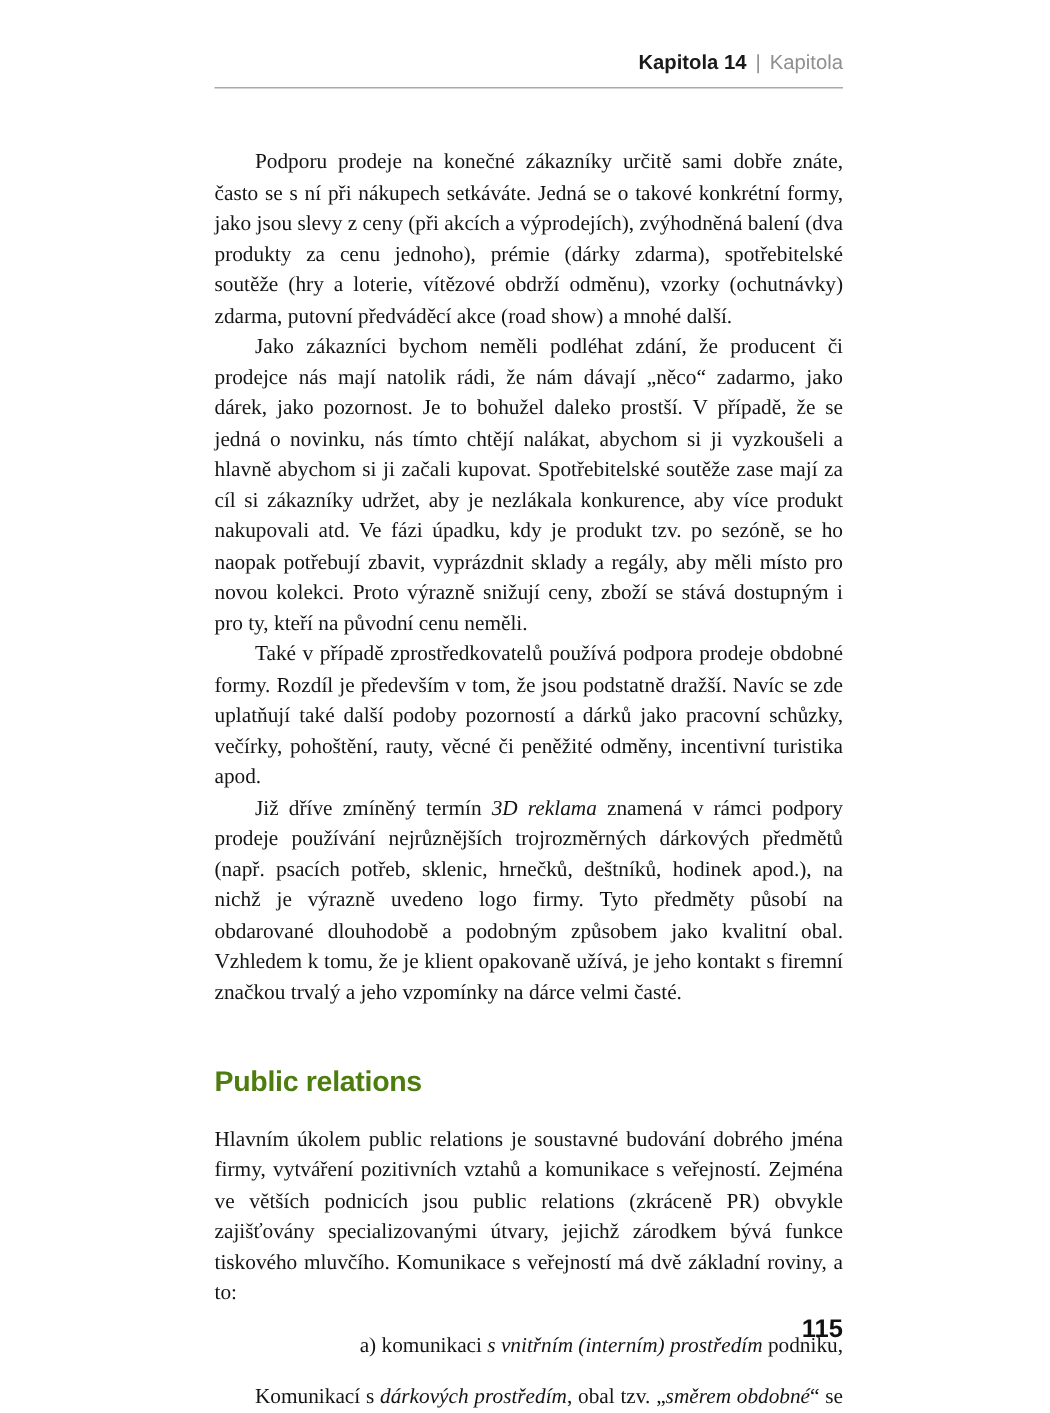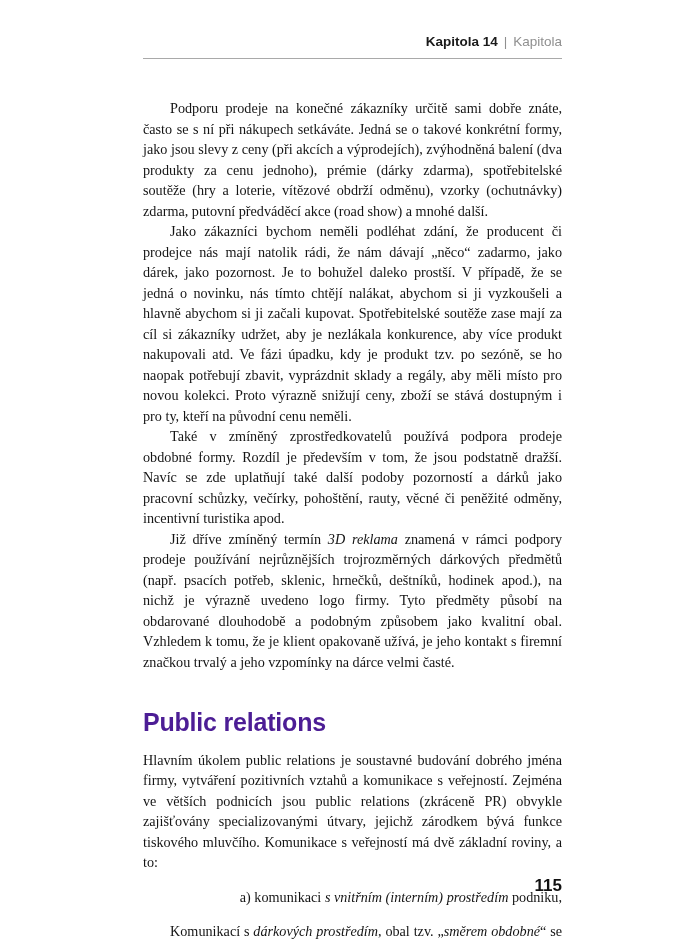--- a/index.html
+++ b/index.html
@@ -50,23 +50,23 @@
     margin: 0;
     text-indent: 27px;
   }
   .body-text p.no-indent {
     text-indent: 0;
   }
   .it { font-style: italic; }
   
   h1.section-heading {
     font-family: "Liberation Sans", "DejaVu Sans", sans-serif;
-    font-size: 25px;
+    font-size: 19px;
     font-weight: 700;
-    color: #4c1d95;
+    color: #4d7c0f;
     letter-spacing: -0.2px;
     margin: 40px 0 17px 0;
     text-align: left;
     text-indent: 0;
   }
   
   .two-level-list {
     margin: 14px 0 0 14px;
   }
   .two-level-list p {
@@ -99,21 +99,21 @@
     <span class="divider">|</span>
     <span class="section">Kapitola</span>
   </header>
 
   <main class="body-text">
 
     <p>Podporu prodeje na konečné zákazníky určitě sami dobře znáte, často se s ní při nákupech setkáváte. Jedná se o takové konkrétní formy, jako jsou slevy z ceny (při akcích a výprodejích), zvýhodněná balení (dva produkty za cenu jednoho), prémie (dárky zdarma), spotřebitelské soutěže (hry a loterie, vítězové obdrží odměnu), vzorky (ochutnávky) zdarma, putovní předváděcí akce (road show) a mnohé další.</p>
 
     <p>Jako zákazníci bychom neměli podléhat zdání, že producent či prodejce nás mají natolik rádi, že nám dávají „něco“ zadarmo, jako dárek, jako pozornost. Je to bohužel daleko prostší. V případě, že se jedná o novinku, nás tímto chtějí nalákat, abychom si ji vyzkoušeli a hlavně abychom si ji začali kupovat. Spotřebitelské soutěže zase mají za cíl si zákazníky udržet, aby je nezlákala konkurence, aby více produkt nakupovali atd. Ve fázi úpadku, kdy je produkt tzv. po sezóně, se ho naopak potřebují zbavit, vyprázdnit sklady a regály, aby měli místo pro novou kolekci. Proto výrazně snižují ceny, zboží se stává dostupným i pro ty, kteří na původní cenu neměli.</p>
 
-    <p>Také v zmíněný zprostředkovatelů používá podpora prodeje obdobné formy. Rozdíl je především v tom, že jsou podstatně dražší. Navíc se zde uplatňují také další podoby pozorností a dárků jako pracovní schůzky, večírky, pohoštění, rauty, věcné či peněžité odměny, incentivní turistika apod.</p>
+    <p>Také v případě zprostředkovatelů používá podpora prodeje obdobné formy. Rozdíl je především v tom, že jsou podstatně dražší. Navíc se zde uplatňují také další podoby pozorností a dárků jako pracovní schůzky, večírky, pohoštění, rauty, věcné či peněžité odměny, incentivní turistika apod.</p>
 
     <p><span>Již dříve zmíněný termín </span><span class="it">3D reklama</span><span> znamená v rámci podpory prodeje používání nejrůznějších trojrozměrných dárkových předmětů (např. psacích potřeb, sklenic, hrnečků, deštníků, hodinek apod.), na nichž je výrazně uvedeno logo firmy. Tyto předměty působí na obdarované dlouhodobě a podobným způsobem jako kvalitní obal. Vzhledem k tomu, že je klient opakovaně užívá, je jeho kontakt s firemní značkou trvalý a jeho vzpomínky na dárce velmi časté.</span></p>
 
     <h1 class="section-heading">Public relations</h1>
 
     <p class="no-indent">Hlavním úkolem public relations je soustavné budování dobrého jména firmy, vytváření pozitivních vztahů a komunikace s veřejností. Zejména ve větších podnicích jsou public relations (zkráceně PR) obvykle zajišťovány specializovanými útvary, jejichž zárodkem bývá funkce tiskového mluvčího. Komunikace s veřejností má dvě základní roviny, a to:</p>
 
     <div class="two-level-list">
       <p><span>a) komunikaci </span><span class="it">s vnitřním (interním) prostředím</span><span> podniku,</span></p>
     </div>

